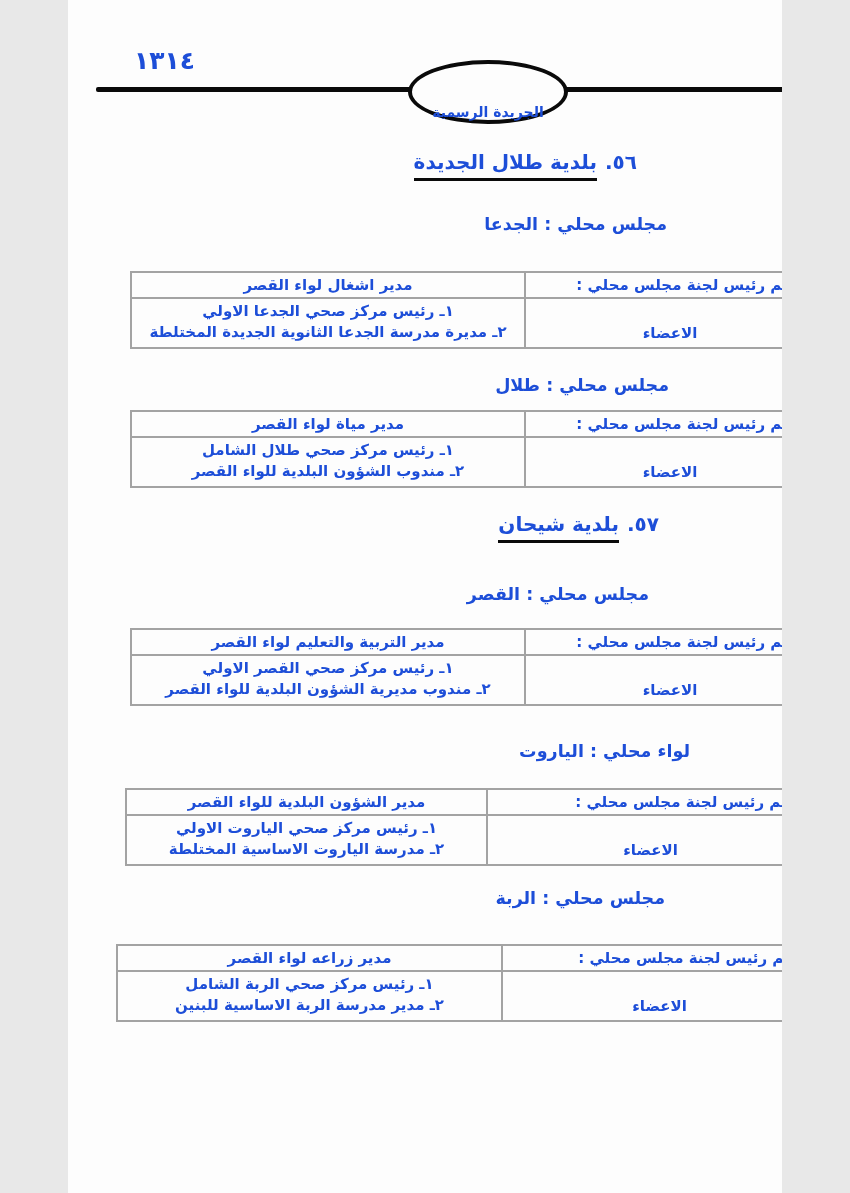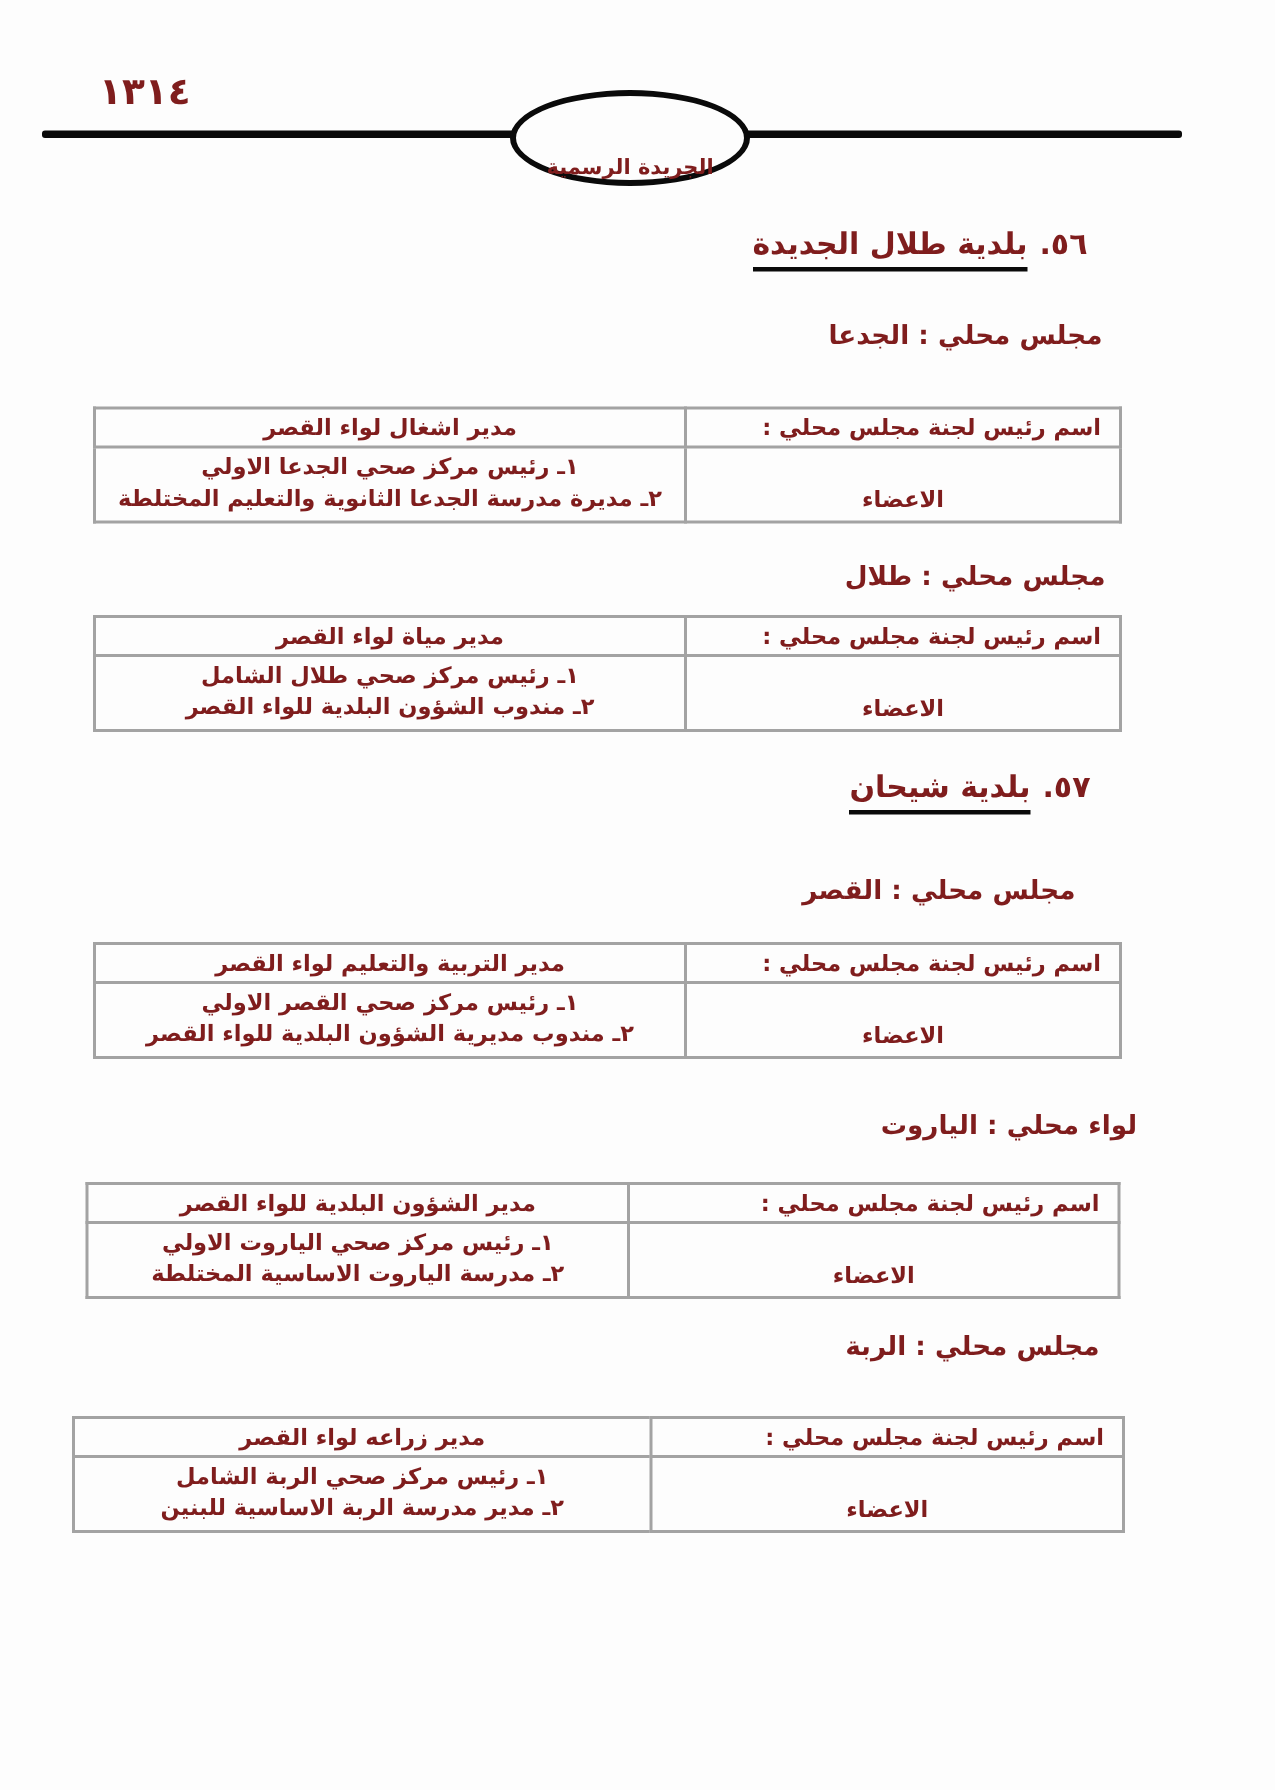--- a/index.html
+++ b/index.html
@@ -1,24 +1,24 @@
 <!DOCTYPE html>
 <html lang="ar" dir="rtl"><head>
 <meta charset="utf-8">
 <style>
   html,body { margin:0; padding:0; background:#e8e8e8; }
   .page {
     position:relative;
-    width:850px; height:1193px;
+    width:714px; height:1193px;
     margin:0 auto;
     background:#fdfdfd;
     overflow:hidden;
     font-family:"DejaVu Sans", sans-serif;
     font-weight:bold;
-    color:#7f1d1d;
+    color:#1d4ed8;
     direction:rtl;
   }
 
   
   .pagenum {
     position:absolute; top:46px; left:66px;
     font-size:25px; letter-spacing:9px; white-space:nowrap;
     direction:rtl;
   }
   .rule {
@@ -37,21 +37,21 @@
     z-index:2;
   }
   .oval-text { font-size:14px; white-space:nowrap; }
 
   
   .sec-heading {
     position:absolute; font-size:20px; white-space:nowrap; direction:rtl;
   }
   .sec-num { margin-left:8px; }
   .sec-title { border-bottom:3px solid #0a0a0a; padding-bottom:4px; }
-  #sec56 { top:150px; right:125px; }
+  #sec56 { top:150px; right:145px; }
   #sec57 { top:512px; right:123px; }
 
   .council {
     position:absolute; font-size:17.5px; white-space:nowrap; direction:rtl;
   }
   #council-jadaa  { top:214px; right:115px; }
   #council-talal  { top:375px; right:113px;margin-left:48px; }
   #council-qasr   { top:584px; right:133px; }
   #council-yarut  { top:741px; right:92px;  }
   #council-rabba  { top:888px; right:117px; }
@@ -107,21 +107,21 @@
       </colgroup>
     <tbody>
         <tr class="hdr">
       <td class="chair-label">اسم رئيس لجنة مجلس محلي  :</td>
       <td class="chair-value">مدير اشغال لواء القصر</td>
     </tr>
     <tr class="body">
       <td class="members-label">الاعضاء</td>
       <td class="members-cell">
         <div class="line">١ـ رئيس مركز صحي الجدعا الاولي</div>
-        <div class="line">٢ـ مديرة مدرسة الجدعا الثانوية والتعليم المختلطة</div>
+        <div class="line">٢ـ مديرة مدرسة الجدعا الثانوية الجديدة المختلطة</div>
       </td>
     </tr>
   </tbody>
     </table>
 
   <div class="council" id="council-talal">مجلس محلي : طلال</div>
 
   <table class="gz" id="t2">
     <colgroup>
         <col class="c-label">

